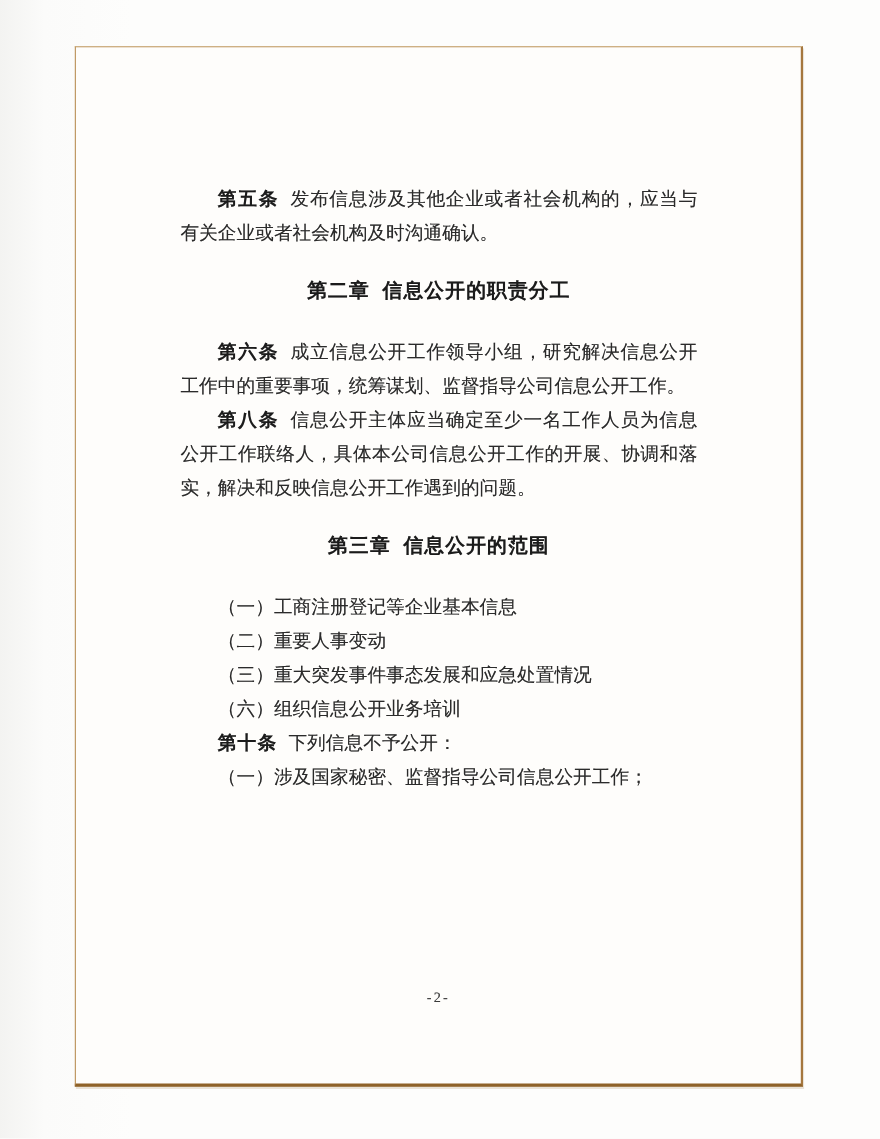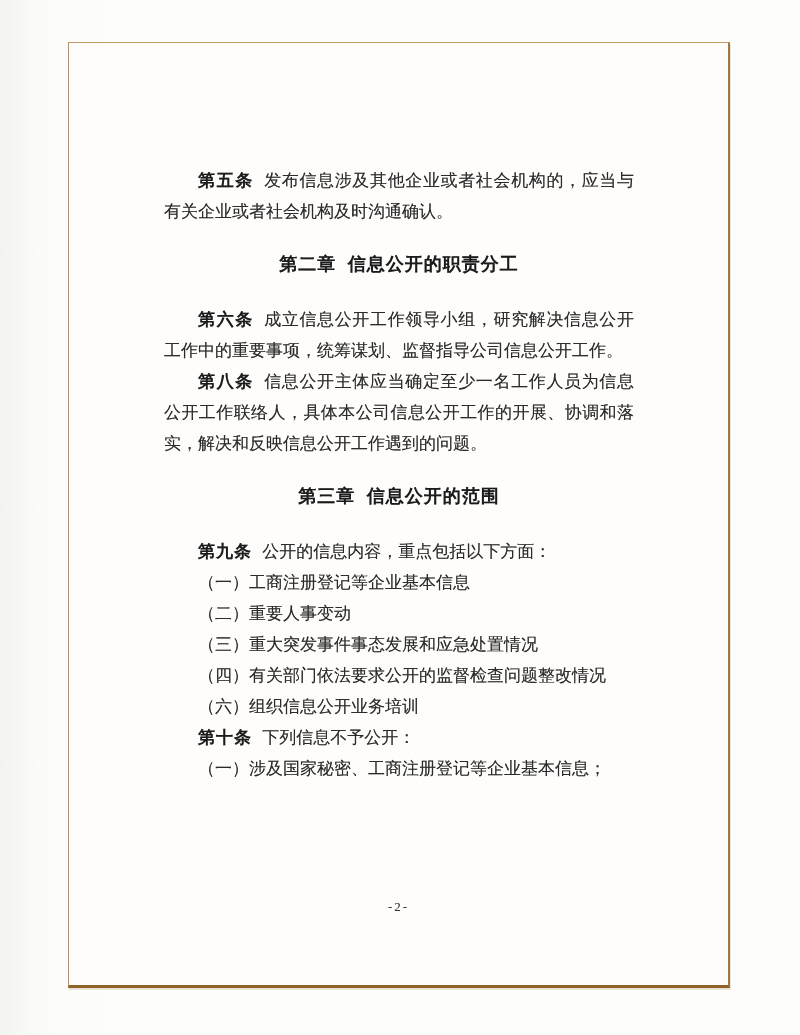--- a/index.html
+++ b/index.html
@@ -82,24 +82,22 @@
 <body>
 
 <div class="scan">
   <div class="paper">
     <div class="content">
         <p class="line"><span class="lead">第五条</span><span>发布信息涉及其他企业或者社会机构的，应当与有关企业或者社会机构及时沟通确认。</span></p>
         <div class="chapter">第二章 信息公开的职责分工</div>
         <p class="line"><span class="lead">第六条</span><span>成立信息公开工作领导小组，研究解决信息公开工作中的重要事项，统筹谋划、监督指导公司信息公开工作。</span></p>
         <p class="line"><span class="lead">第八条</span><span>信息公开主体应当确定至少一名工作人员为信息公开工作联络人，具体本公司信息公开工作的开展、协调和落实，解决和反映信息公开工作遇到的问题。</span></p>
         <div class="chapter">第三章 信息公开的范围</div>
-        <p class="line"><span class="lead">第九条</span><span>公开的信息内容，重点包括以下方面：</span></p>
         <p class="line">（一）工商注册登记等企业基本信息</p>
         <p class="line">（二）重要人事变动</p>
         <p class="line">（三）重大突发事件事态发展和应急处置情况</p>
-        <p class="line">（四）有关部门依法要求公开的监督检查问题整改情况</p>
         <p class="line">（六）组织信息公开业务培训</p>
         <p class="line"><span class="lead">第十条</span><span>下列信息不予公开：</span></p>
-        <p class="line">（一）涉及国家秘密、工商注册登记等企业基本信息；</p>
+        <p class="line">（一）涉及国家秘密、监督指导公司信息公开工作；</p>
       </div>
     <div class="page-number">-2-</div>
   </div>
 </div>
 
 </body></html>

